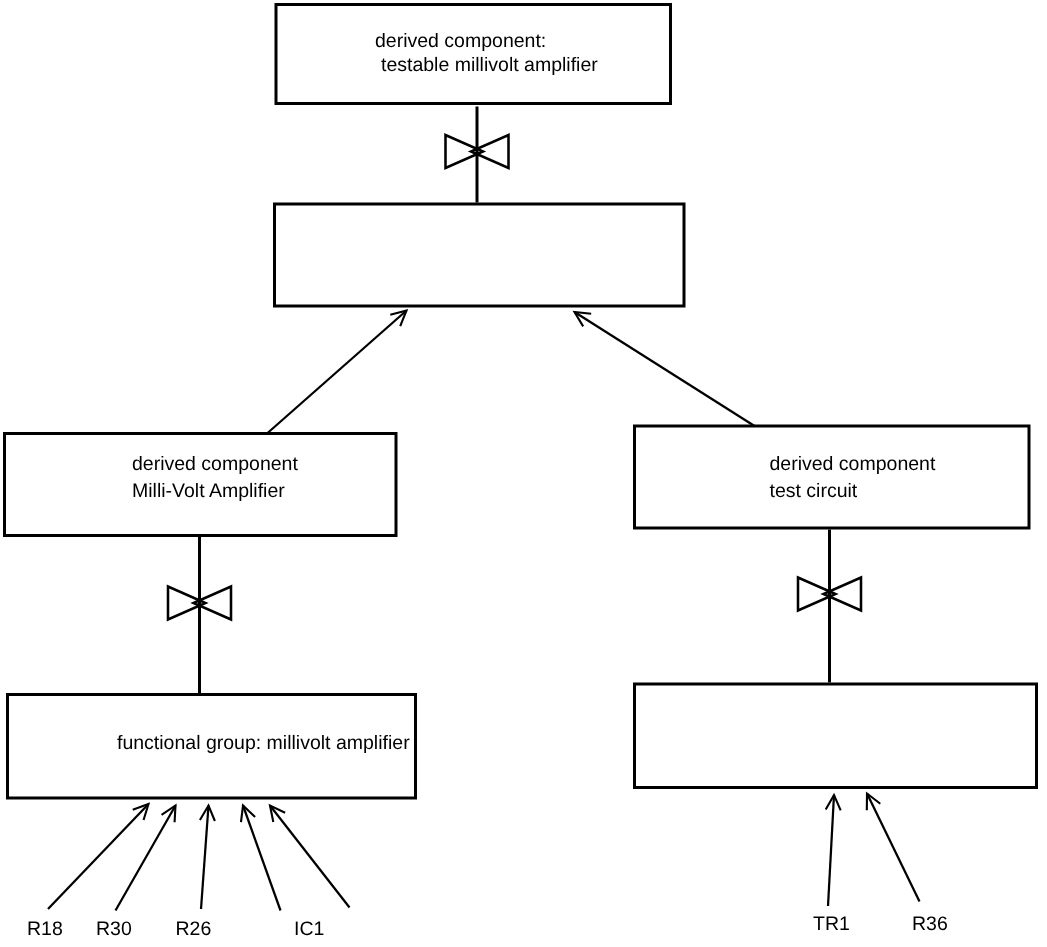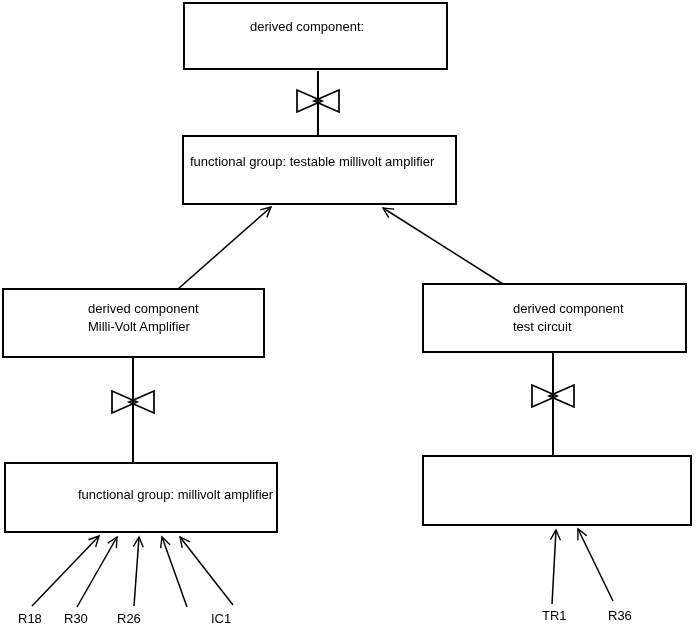--- a/index.html
+++ b/index.html
@@ -49,43 +49,41 @@
   #t-fg-testable { left:190px; top:154px; }
   #t-dc-mva      { left:68px;  top:300px; }
   #t-dc-test     { left:493px; top:300px; }
   #t-fg-mva      { left:36px;  top:487px;margin-left:42px; }
   #t-fg-test     { left:454px; top:481px; }
   
   #lbl-r18 { left:18px;  top:612px; }
   #lbl-r30 { left:64px;  top:612px;text-align:right; }
   #lbl-r26 { left:117px; top:612px; }
   #lbl-r22 { left:168px; top:640px; }
-  #lbl-ic1 { left:211px; top:612px;text-align:center; }
+  #lbl-ic1 { left:196px; top:612px;text-align:center; }
   #lbl-tr1 { left:542px; top:609px; }
   #lbl-r36 { left:608px; top:609px; }
 </style>
 </head>
 <body>
 
 <div class="canvas">
 
   <div class="node" id="box-top-derived"></div>
   <div class="node" id="box-fg-testable"></div>
   <div class="node" id="box-dc-mva"></div>
   <div class="node" id="box-dc-test"></div>
   <div class="node" id="box-fg-mva"></div>
   <div class="node" id="box-fg-test"></div>
 
   <div class="txt" id="t-top-derived">
     <span class="line">derived component:</span>
+    <span class="line indent2">testable millivolt amplifier</span>
   </div>
 
-  <div class="txt" id="t-fg-testable">
-    <span class="line">functional group: testable millivolt amplifier</span>
-  </div>
 
   <div class="txt twoline" id="t-dc-mva">
     <span class="line">derived component</span>
     <span class="line">Milli-Volt Amplifier</span>
   </div>
 
   <div class="txt twoline" id="t-dc-test">
     <span class="line">derived component</span>
     <span class="line">test circuit</span>
   </div>

